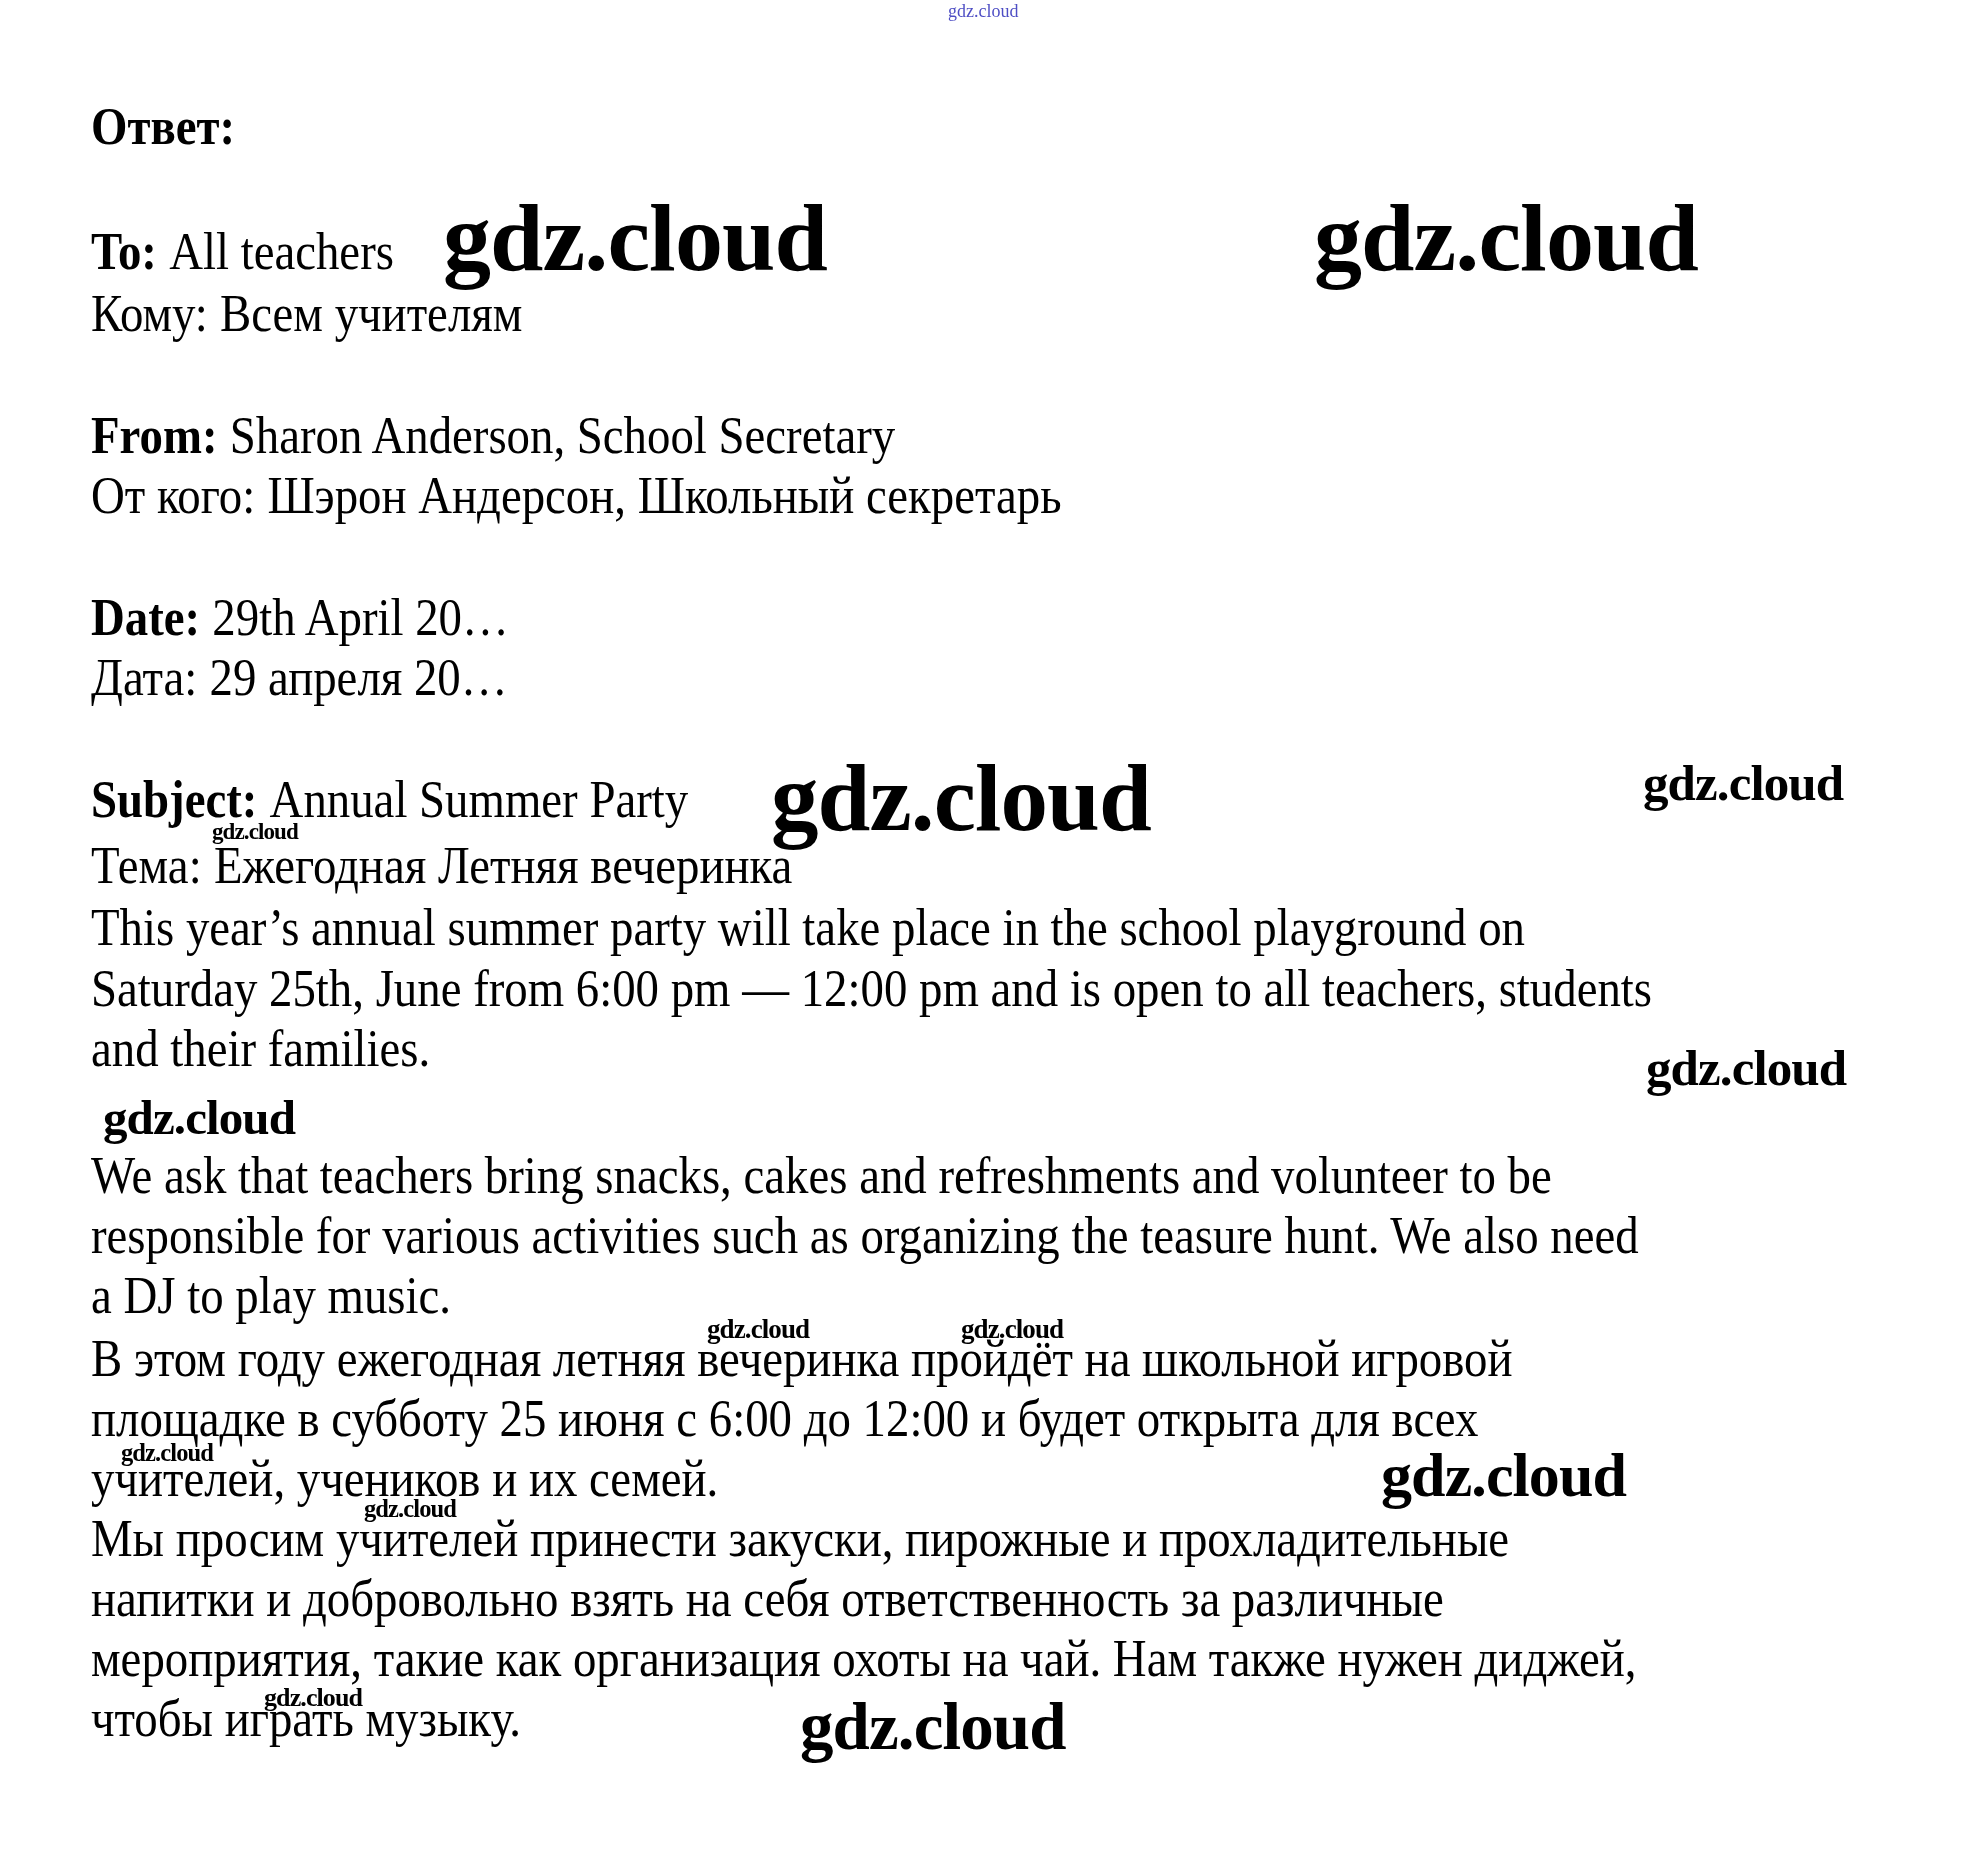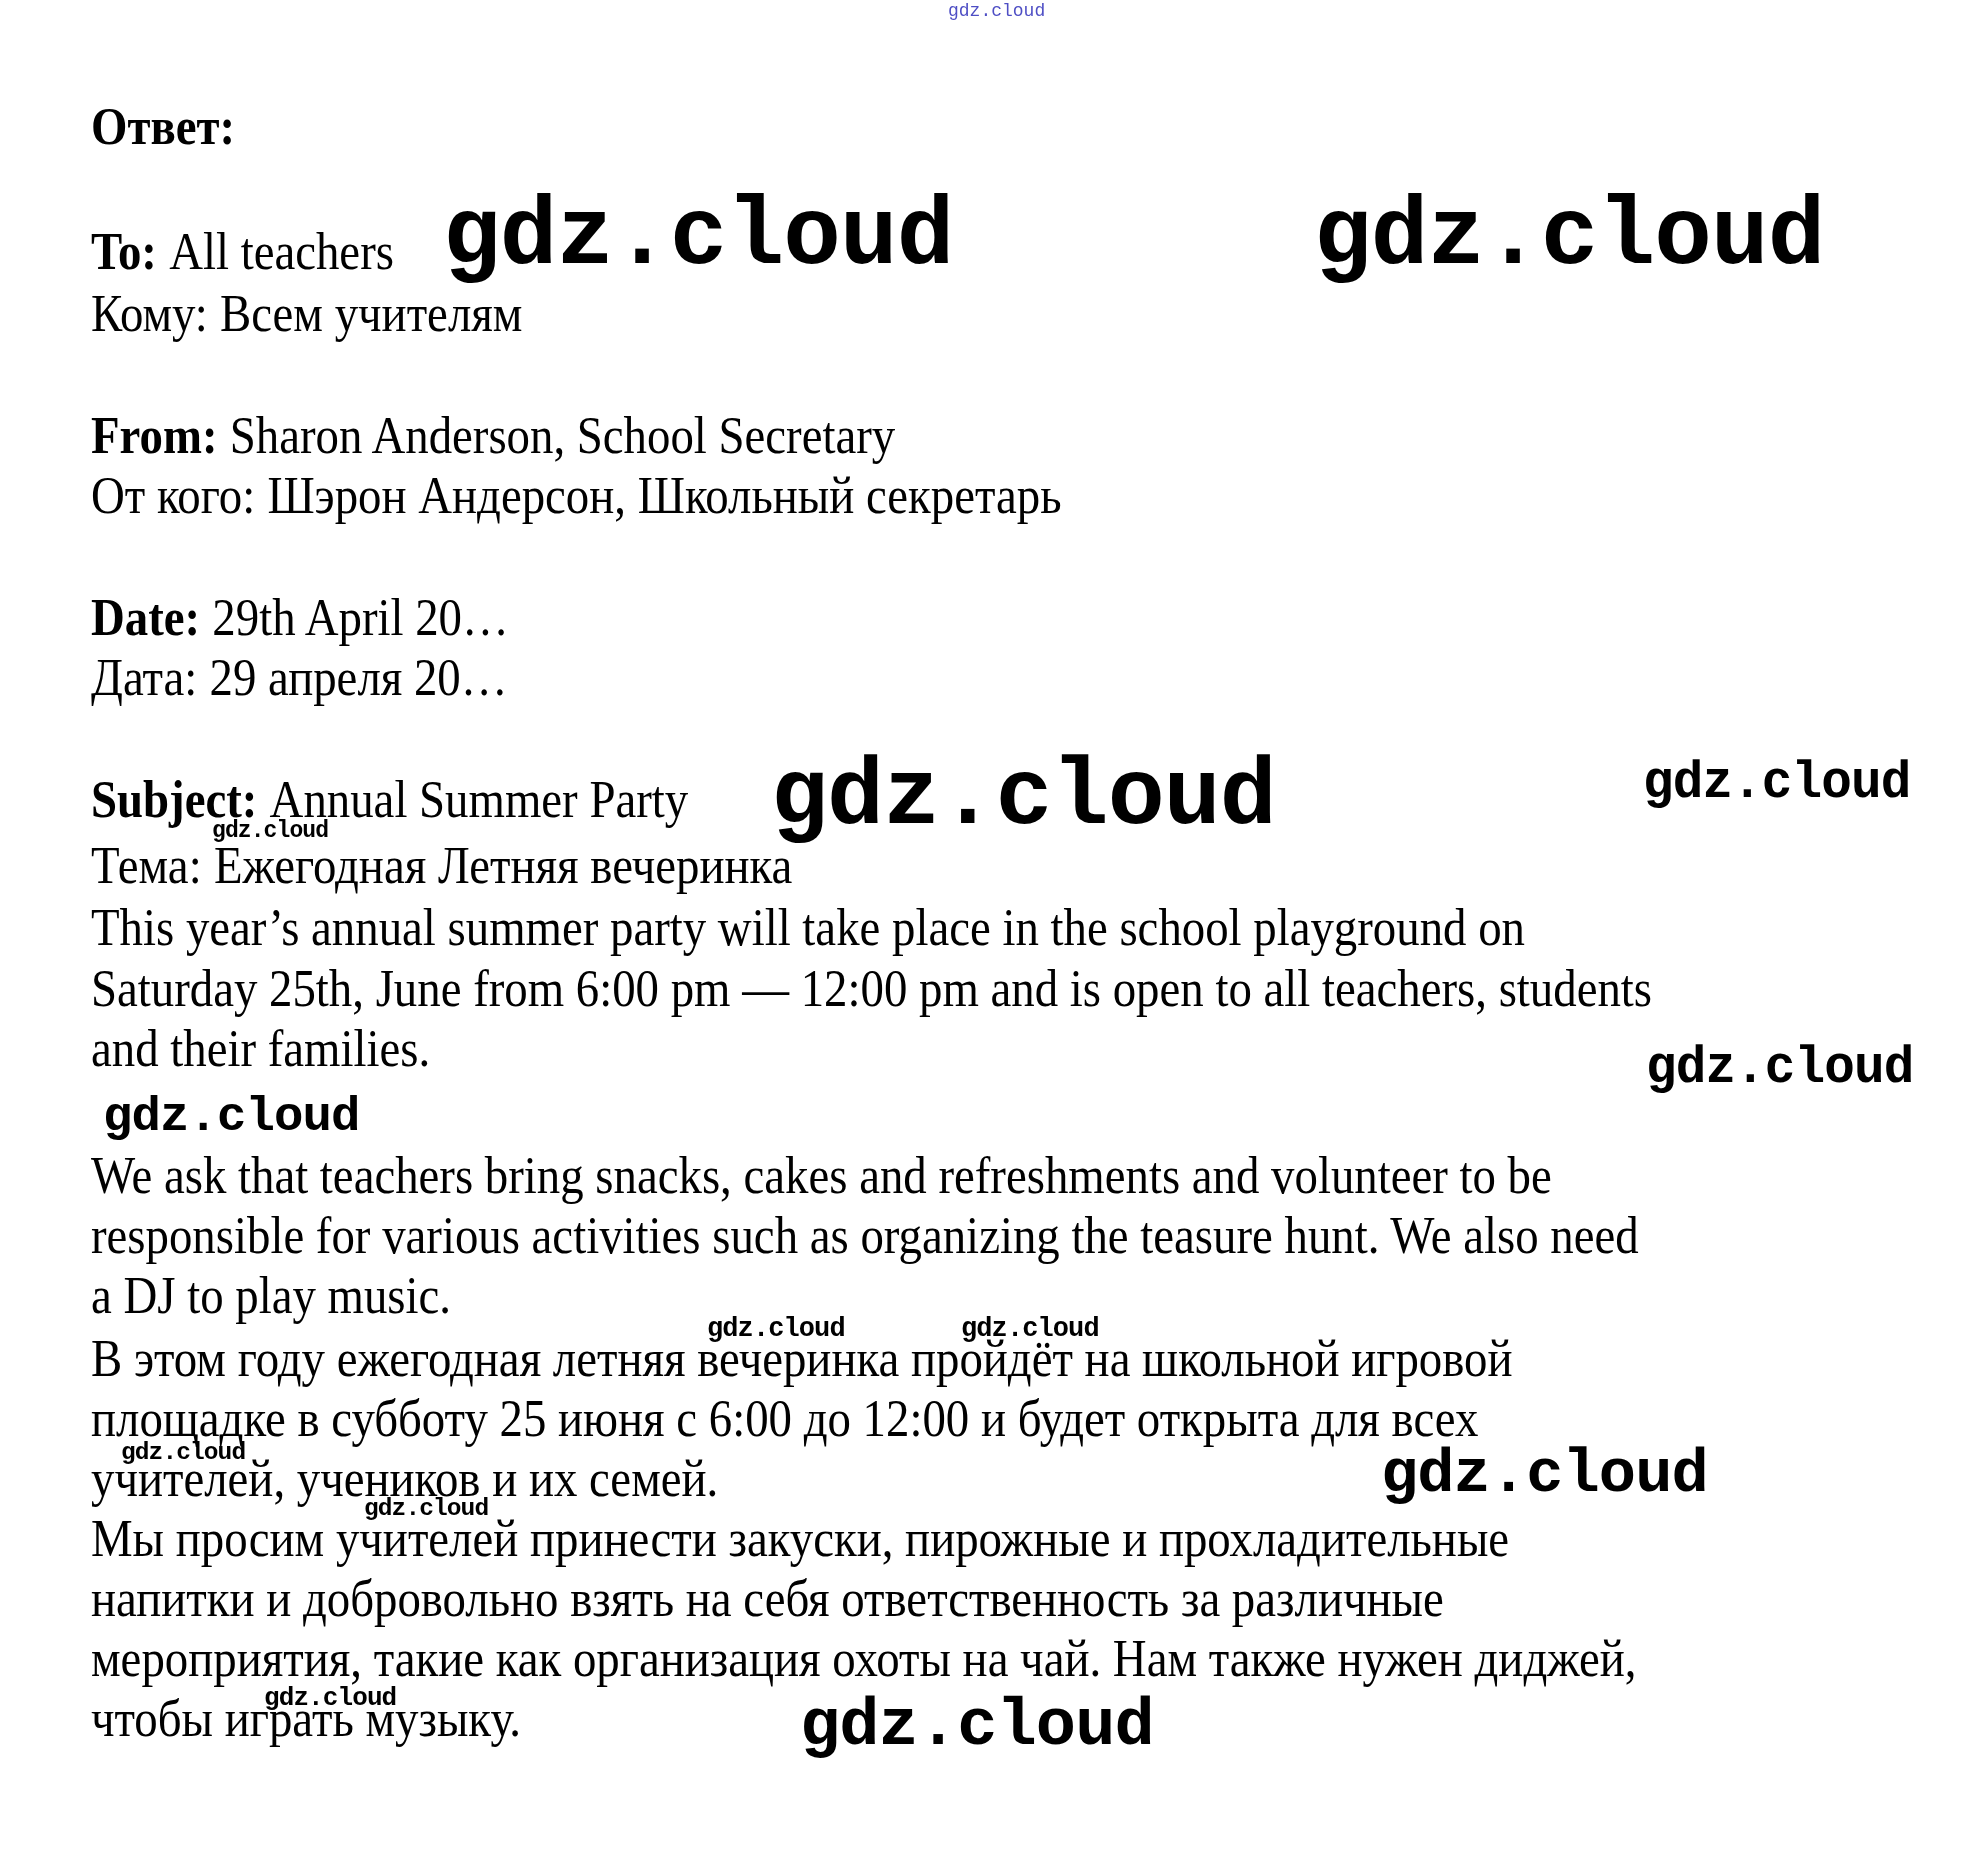--- a/index.html
+++ b/index.html
@@ -19,21 +19,21 @@
     line-height: 1;
     white-space: nowrap;
     transform: scaleX(0.9);
     transform-origin: 0 0;
     color: #000;
   }
   .bl { font-weight: bold; margin-right: 13.6px; }
   .rl { margin-right: 13.6px; }
   .wm {
     position: absolute;
-    font-family: Liberation Mono, monospace;
+    font-family: Liberation Serif, serif;
     font-weight: 700;
     line-height: 1;
     white-space: nowrap;
     color: #000;
     letter-spacing: -0.9px;
   }
   .wm-blue { color: #3b3bbe; opacity: 0.9; font-weight: 400; letter-spacing: 0; }
 </style>
 </head>
 <body>

